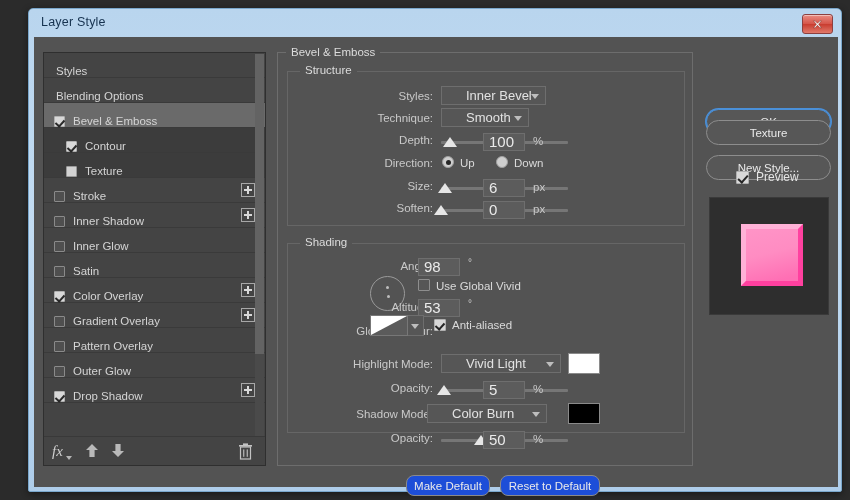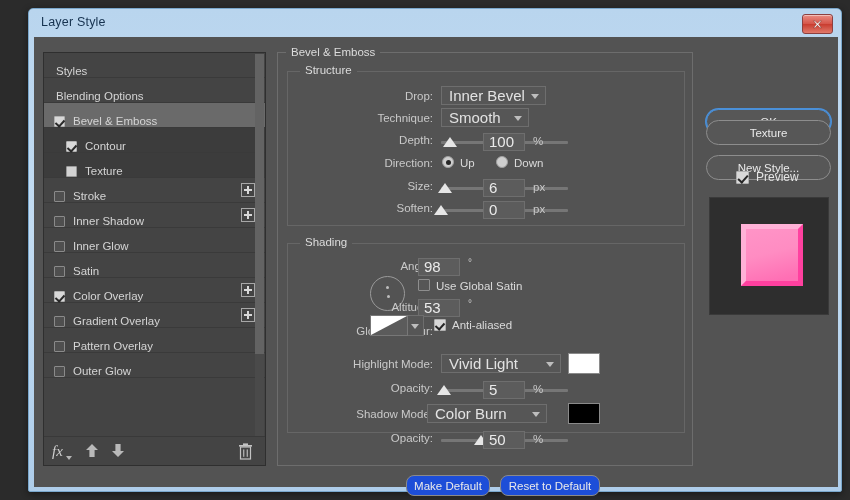--- a/index.html
+++ b/index.html
@@ -212,23 +212,23 @@
   }
 
   
   .dropdown {
     position: absolute;
     height: 19px;
     background: #565656;
     border: 1px solid #6e6e6e;
     box-sizing: border-box;
     color: #e2e2e2;
-    font-size: 15px;
+    font-size: 13px;
     line-height: 17px;
-    padding-left: 7px;
+    padding-left: 24px;
     cursor: pointer;
     white-space: nowrap;
   }
   .dropdown .caret {
     position: absolute;
     right: 6px; top: 7px;
     width: 8px; height: 5px;
   }
   .dropdown .caret:before {
     content: "";
@@ -526,20 +526,25 @@
               <span class="lbl">Gradient Overlay</span>
               <span class="plus"></span>
             </div>
             <div class="style-row">
               <span class="chk"></span>
               <span class="lbl">Pattern Overlay</span>
             </div>
             <div class="style-row">
               <span class="chk"></span>
               <span class="lbl">Outer Glow</span>
+            </div>
+            <div class="style-row">
+              <span class="chk on"></span>
+              <span class="lbl">Drop Shadow</span>
+              <span class="plus"></span>
             </div>
           </div>
         <div id="styles-scroll">
           <div id="styles-thumb"></div>
         </div>
         <div id="styles-toolbar">
           <div class="tool" id="tool-fx">
             <span class="fx-glyph">fx</span>
             <svg width="6" height="5" viewBox="0 0 6 5" style="position:absolute;left:14px;top:15px;">
               <path d="M0 0 L6 0 L3 4 Z" fill="#b5b5b5"></path>
@@ -567,21 +572,21 @@
         </div>
       </div>
 
       <div id="main-panel">
 
         <div class="group-title" style="left:8px; top:-7px;">Bevel &amp; Emboss</div>
 
         <div class="fieldset" style="left:9px; top:18px; width:398px; height:155px;"></div>
         <div class="group-title" style="left:22px; top:11px;">Structure</div>
 
-        <div class="row-label" style="left:20px; top:37px; width:135px;">Drop:</div>
+        <div class="row-label" style="left:20px; top:37px; width:135px;">Styles:</div>
         <div class="dropdown" style="left:163px; top:33px; width:105px;">
           <span>Inner Bevel</span>
           <span class="caret"></span>
         </div>
 
         <div class="row-label" style="left:20px; top:59px; width:135px;">Technique:</div>
         <div class="dropdown" style="left:163px; top:55px; width:88px;">
           <span>Smooth</span>
           <span class="caret"></span>
         </div>
@@ -615,21 +620,21 @@
 
         <div class="row-label" style="left:20px; top:207px; width:135px;">Angle:</div>
         <div id="angle-dial" style="left:92px; top:223px;">
           <div class="dot" style="left:15px; top:9px;"></div>
           <div class="dot" style="left:16px; top:18px;"></div>
         </div>
         <div class="numfield" style="left:140px; top:205px; width:42px;">98</div>
         <div class="unit" style="left:190px; top:204px; font-size:10px;">°</div>
 
         <div class="cbox" style="left:140px; top:226px;"></div>
-        <div class="cbox-label" style="left:158px; top:227px;">Use Global Satin</div>
+        <div class="cbox-label" style="left:158px; top:227px;">Use Global Vivid</div>
 
         <div class="row-label" style="left:20px; top:248px; width:135px;">Altitude:</div>
         <div class="numfield" style="left:140px; top:246px; width:42px;">53</div>
         <div class="unit" style="left:190px; top:245px; font-size:10px;">°</div>
 
         <div class="row-label" style="left:10px; top:272px; width:145px;">Gloss Contour:</div>
         <div id="gloss-contour" style="left:92px; top:262px;">
           <svg width="36" height="19" viewBox="0 0 36 19">
             <rect x="0" y="0" width="36" height="19" fill="#5b5b5b"></rect>
             <path d="M0 0 L36 0 L0 19 Z" fill="#ffffff"></path>

